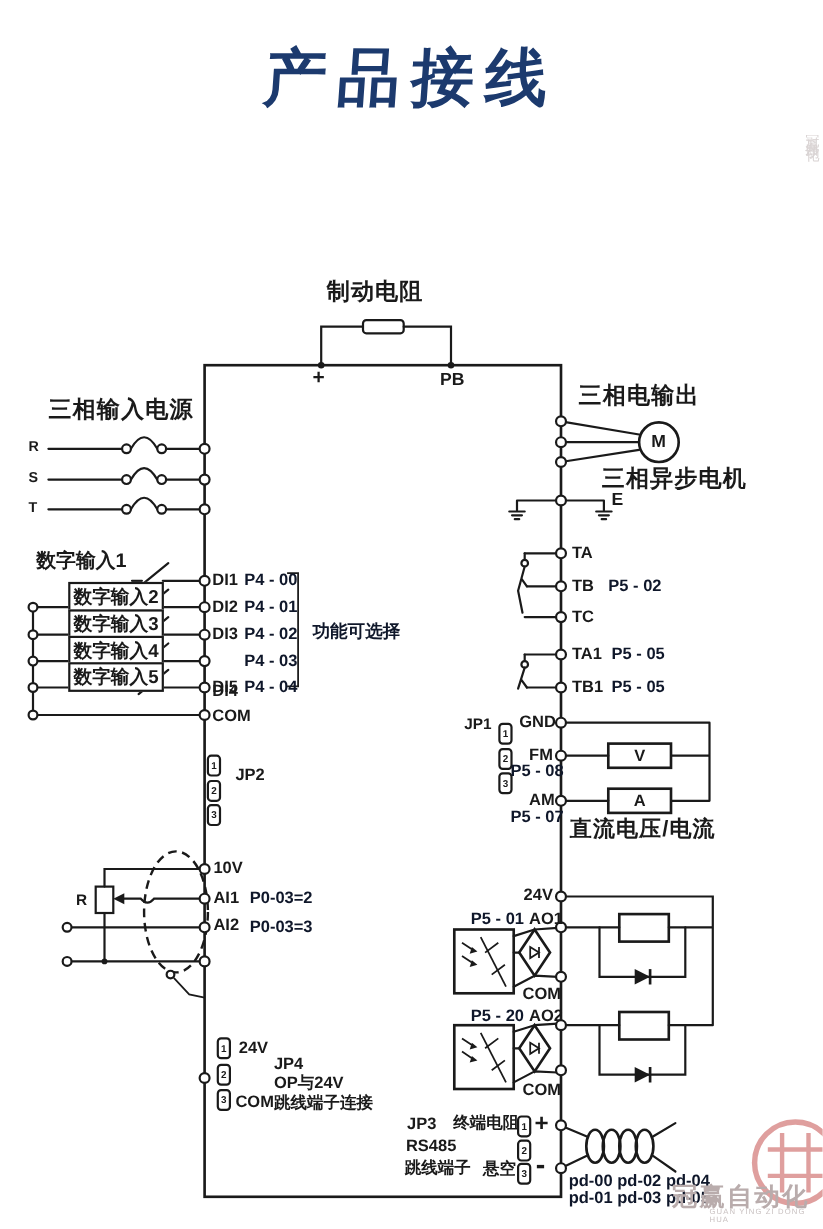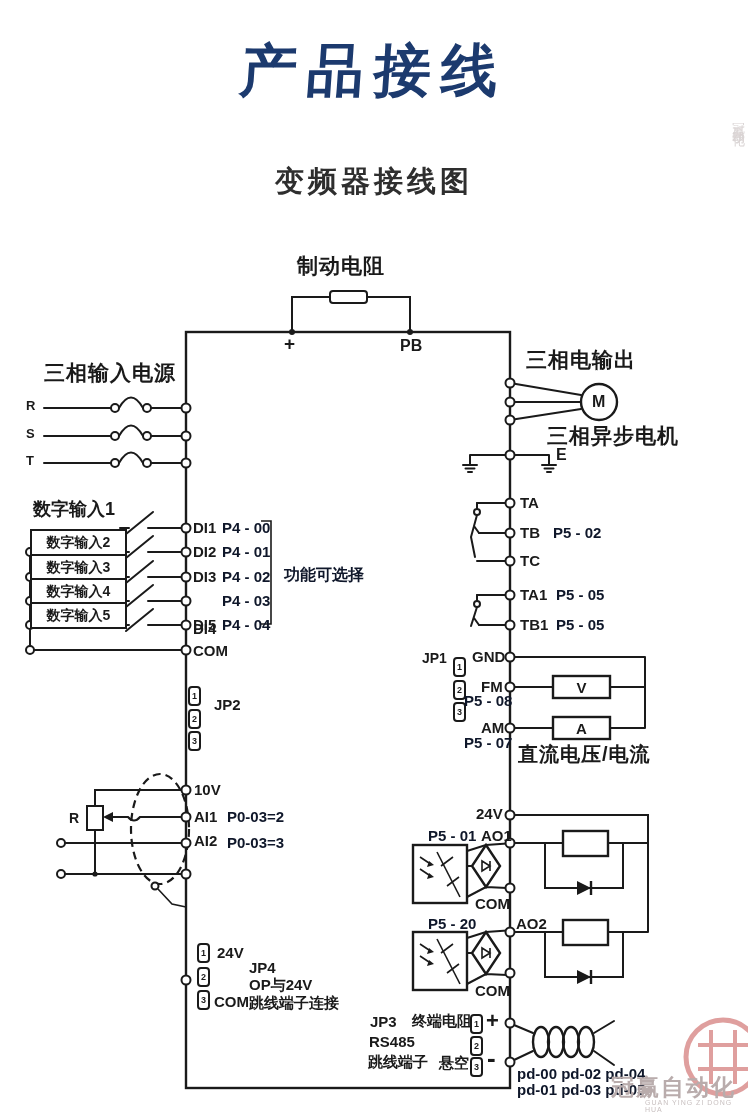--- a/index.html
+++ b/index.html
@@ -13,23 +13,23 @@
   svg .w  { stroke:#1a1a1a; stroke-width:2;   fill:none; stroke-linecap:round; }
   svg .th { stroke:#1a1a1a; stroke-width:2.4; fill:none; }
   svg .tn { stroke:#1a1a1a; stroke-width:1.6; fill:none; }
   svg .term { stroke:#1a1a1a; stroke-width:2; fill:#fff; }
   svg .dot  { fill:#1a1a1a; stroke:none; }
   svg .dash { stroke:#1a1a1a; stroke-width:2.2; fill:none; stroke-dasharray:8 5; }
   svg .logo { stroke:#c4504e; fill:none; opacity:.55; }
   .l { position:absolute; white-space:nowrap; font-size:15px; font-weight:600; line-height:1.15; }
   .zh { font-weight:700; font-size:21px; letter-spacing:1px; }
   .red { color:#0f172a; font-weight:600; }
-  .dibox { position:absolute; width:97px; height:27px; border:2px solid #1a1a1a;
+  .dibox { position:absolute; width:87px; height:27px; border:2px solid #1a1a1a;
     background:#fff; display:flex; align-items:center; justify-content:center;
-    font-weight:700; font-size:14px; }
+    font-weight:700; font-size:17px;margin-left:32px; }
   .pin { position:absolute; width:13px; height:20px; border:2px solid #1a1a1a;
     border-radius:4px; background:#fff; font-size:9px; font-weight:700;
     display:flex; align-items:center; justify-content:center; }
   .meterbox { position:absolute; display:flex; align-items:center; justify-content:center;
     font-weight:700; font-size:15px; }
   #title { position:absolute; left:0; right:0; top:33px; text-align:center;
     font-size:57px; font-weight:900; letter-spacing:10px; color:#1c3a6e;
     transform:skewX(-4deg); }
   #subtitle { position:absolute; left:0; right:0; top:162px; text-align:center;
     font-size:29px; font-weight:600; letter-spacing:4px; color:#2e2e2e; }
@@ -198,21 +198,20 @@
       <circle cx="510" cy="1062" r="4.5" class="term"></circle>
     </g>
 
     <g>
       <circle cx="723" cy="1057" r="37" stroke-width="5" class="logo"></circle>
       <path class="logo" stroke-width="4" d="M711,1030 V1084 M735,1030 V1084 M698,1045 H748 M698,1069 H748"></path>
     </g>
   </svg>
 
   <div id="title">产品接线</div>
-  <div id="subtitle">变频器接线图</div>
 
   <div class="l zh" style="left:297px;top:254px;">制动电阻</div>
   <div class="l" style="left:284px;top:333px;font-size:19px;font-weight:700;">+</div>
   <div class="l" style="left:400px;top:337px;font-size:16px;text-align:right;">PB</div>
 
   <div class="l zh" style="left:44px;top:361px;">三相输入电源</div>
   <div class="l" style="left:26px;top:399px;font-size:13px;font-weight:700;">R</div>
   <div class="l" style="left:26px;top:427px;font-size:13px;font-weight:700;">S</div>
   <div class="l" style="left:26px;top:454px;font-size:13px;font-weight:700;">T</div>
 
@@ -281,21 +280,21 @@
   <div class="l red" style="left:464px;top:734px;">P5 - 07</div>
   <div class="meterbox" style="left:553px;top:676px;width:57px;height:22px;">V</div>
   <div class="meterbox" style="left:553px;top:717px;width:57px;height:22px;">A</div>
   <div class="l zh" style="left:518px;top:743px;font-size:20px;">直流电压/电流</div>
 
   <div class="l" style="left:476px;top:805px;">24V</div>
   <div class="l red" style="left:428px;top:827px;">P5 - 01</div>
   <div class="l" style="left:481px;top:827px;">AO1</div>
   <div class="l" style="left:475px;top:895px;">COM</div>
   <div class="l red" style="left:428px;top:915px;">P5 - 20</div>
-  <div class="l" style="left:481px;top:915px;margin-left:35px;">AO2</div>
+  <div class="l" style="left:481px;top:915px;">AO2</div>
   <div class="l" style="left:475px;top:982px;">COM</div>
 
   <div class="l" style="left:370px;top:1013px;">JP3</div>
   <div class="l" style="left:412px;top:1012px;">终端电阻</div>
   <div class="l" style="left:369px;top:1033px;">RS485</div>
   <div class="l" style="left:368px;top:1053px;">跳线端子</div>
   <div class="l" style="left:439px;top:1054px;">悬空</div>
   <div class="pin" style="left:470px;top:1014px;">1</div>
   <div class="pin" style="left:470px;top:1036px;">2</div>
   <div class="pin" style="left:470px;top:1057px;">3</div>

